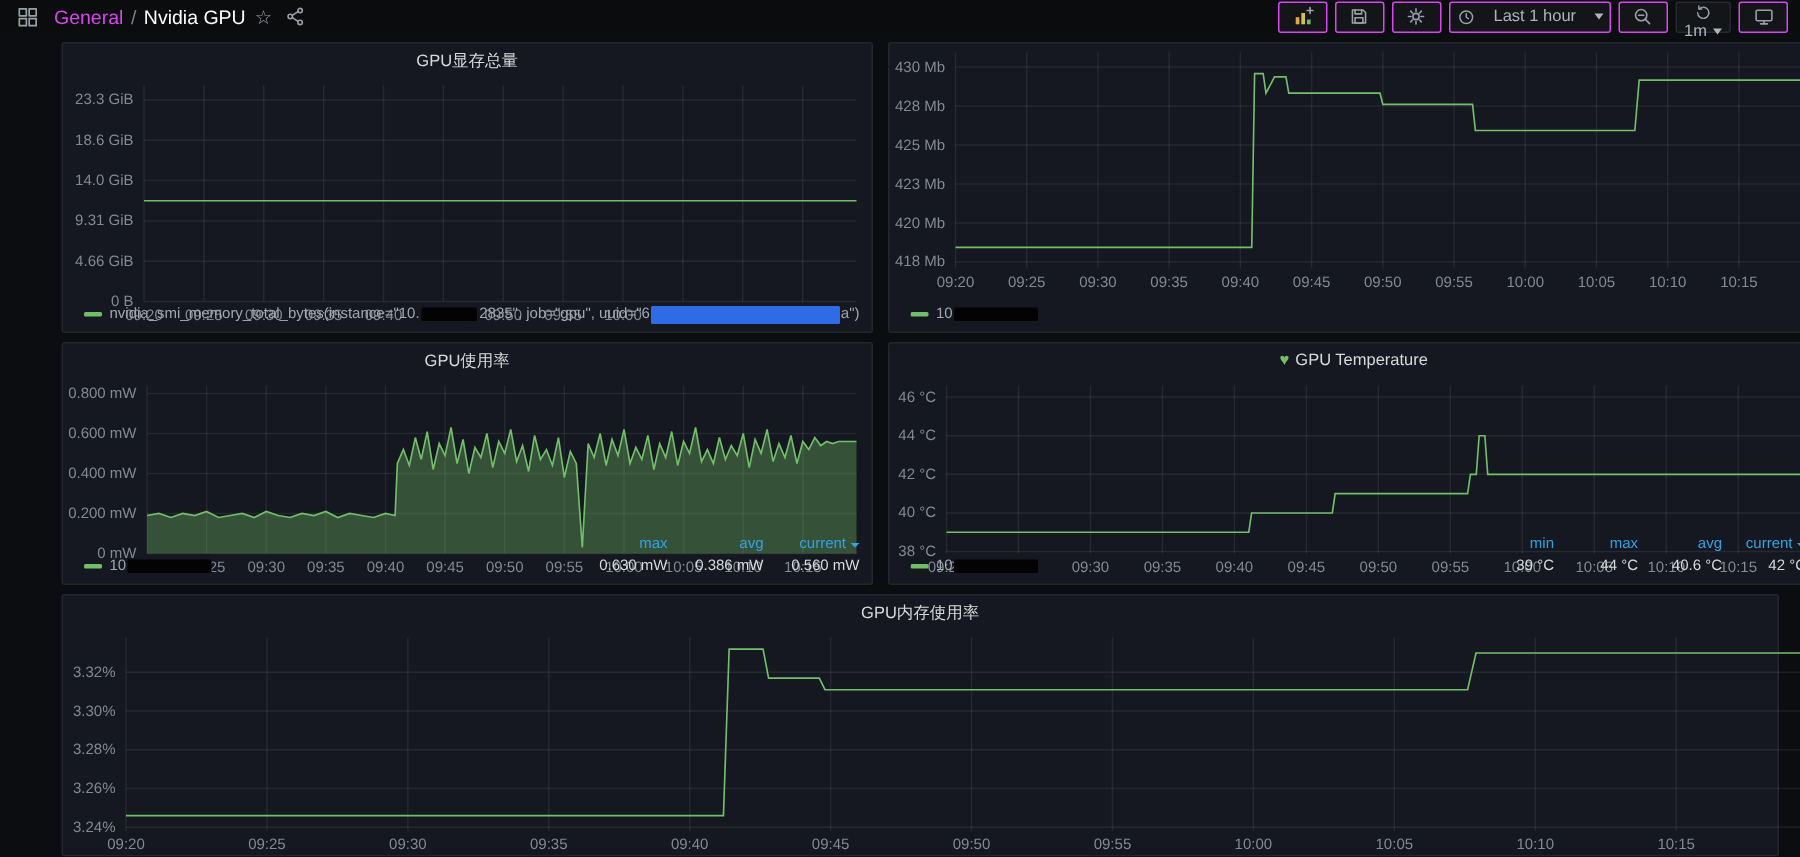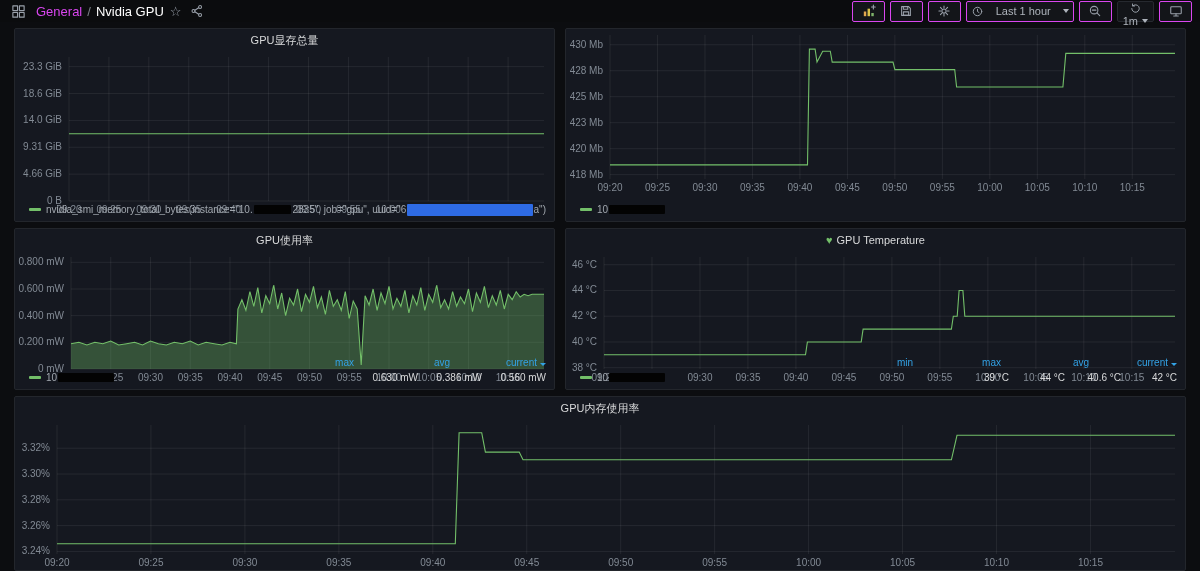--- a/index.html
+++ b/index.html
@@ -18,37 +18,37 @@
     border:1px solid #d946ef;background:#131519;border-radius:2px;color:#aeb4bc;font-size:11px;
     padding:0 4px;cursor:pointer;white-space:nowrap;}
   .obtn svg{flex:0 0 auto;}
   .grp{display:flex;align-items:stretch;border:1px solid #26292f;background:#131519;border-radius:2px;height:19px;flex-direction:column;}
   .grp .seg{display:flex;align-items:center;justify-content:center;padding:0 5px;color:#aeb4bc;font-size:11px;cursor:pointer;gap:4px;}
   .grp .div{width:1px;background:#26292f;}
   .caret{display:inline-block;width:0;height:0;border-left:3.5px solid transparent;border-right:3.5px solid transparent;border-top:4px solid currentColor;}
   .caret.sm{border-left-width:3px;border-right-width:3px;border-top-width:3.5px;margin-left:3px;}
   svg.ic{stroke:#9aa1ab;fill:none;stroke-width:1.2;stroke-linecap:round;stroke-linejoin:round;}
 
-  .main{padding:6px 14px 0 14px;display:flex;flex-direction:column;gap:6px;height:549px;box-sizing:border-box;}
+  .main{padding:6px 14px 0 14px;display:flex;flex-direction:column;gap:6px;height:549px;box-sizing:border-box;margin-left:27px;}
   .row{display:flex;gap:10px;}
   .row1{height:194px;}
   .row2{height:162px;}
   .row3{flex:1;min-height:0;}
   .col-l{width:541px;}
   .col-r{width:621px;}
   .full{width:100%;text-align:center;}
   .panel{box-sizing:border-box;display:flex;flex-direction:column;background:#151820;border:1px solid #23262c;border-radius:2px;}
   .ptitle{height:22px;flex:0 0 22px;display:flex;align-items:center;justify-content:center;gap:4px;
     font-size:11px;color:#d8d9da;cursor:pointer;}
   .heart{color:#73bf69;font-size:11px;line-height:1;}
   .chart{flex:1;min-height:0;cursor:crosshair;}
   .chart svg{display:block;}
   .legend{flex:0 0 auto;padding:0 8px 4px 14px;font-size:10px;color:#a1a7ae;}
   .lrow{display:flex;align-items:center;height:15px;}
-  .lrow-head{justify-content:flex-end;gap:32px;}
+  .lrow-head{justify-content:flex-end;}
   .lname{display:flex;align-items:center;white-space:nowrap;overflow:hidden;cursor:pointer;}
   .dash{display:inline-block;width:12px;height:3px;border-radius:1px;background:#73bf69;margin-right:5px;flex:0 0 auto;}
   .redact{display:inline-block;height:9px;background:#030303;border-radius:1px;margin:0 1px;vertical-align:middle;}
   .select{display:inline-block;height:12px;background:#2e6be5;border-radius:1px;margin:0 1px;vertical-align:middle;}
   .lsp{flex:1;}
   .lh{color:#33a2e5;text-align:right;flex:0 0 auto;cursor:pointer;}
   .lv{color:#d8d9da;text-align:right;flex:0 0 auto;}
 </style>
 </head>
 <body>

